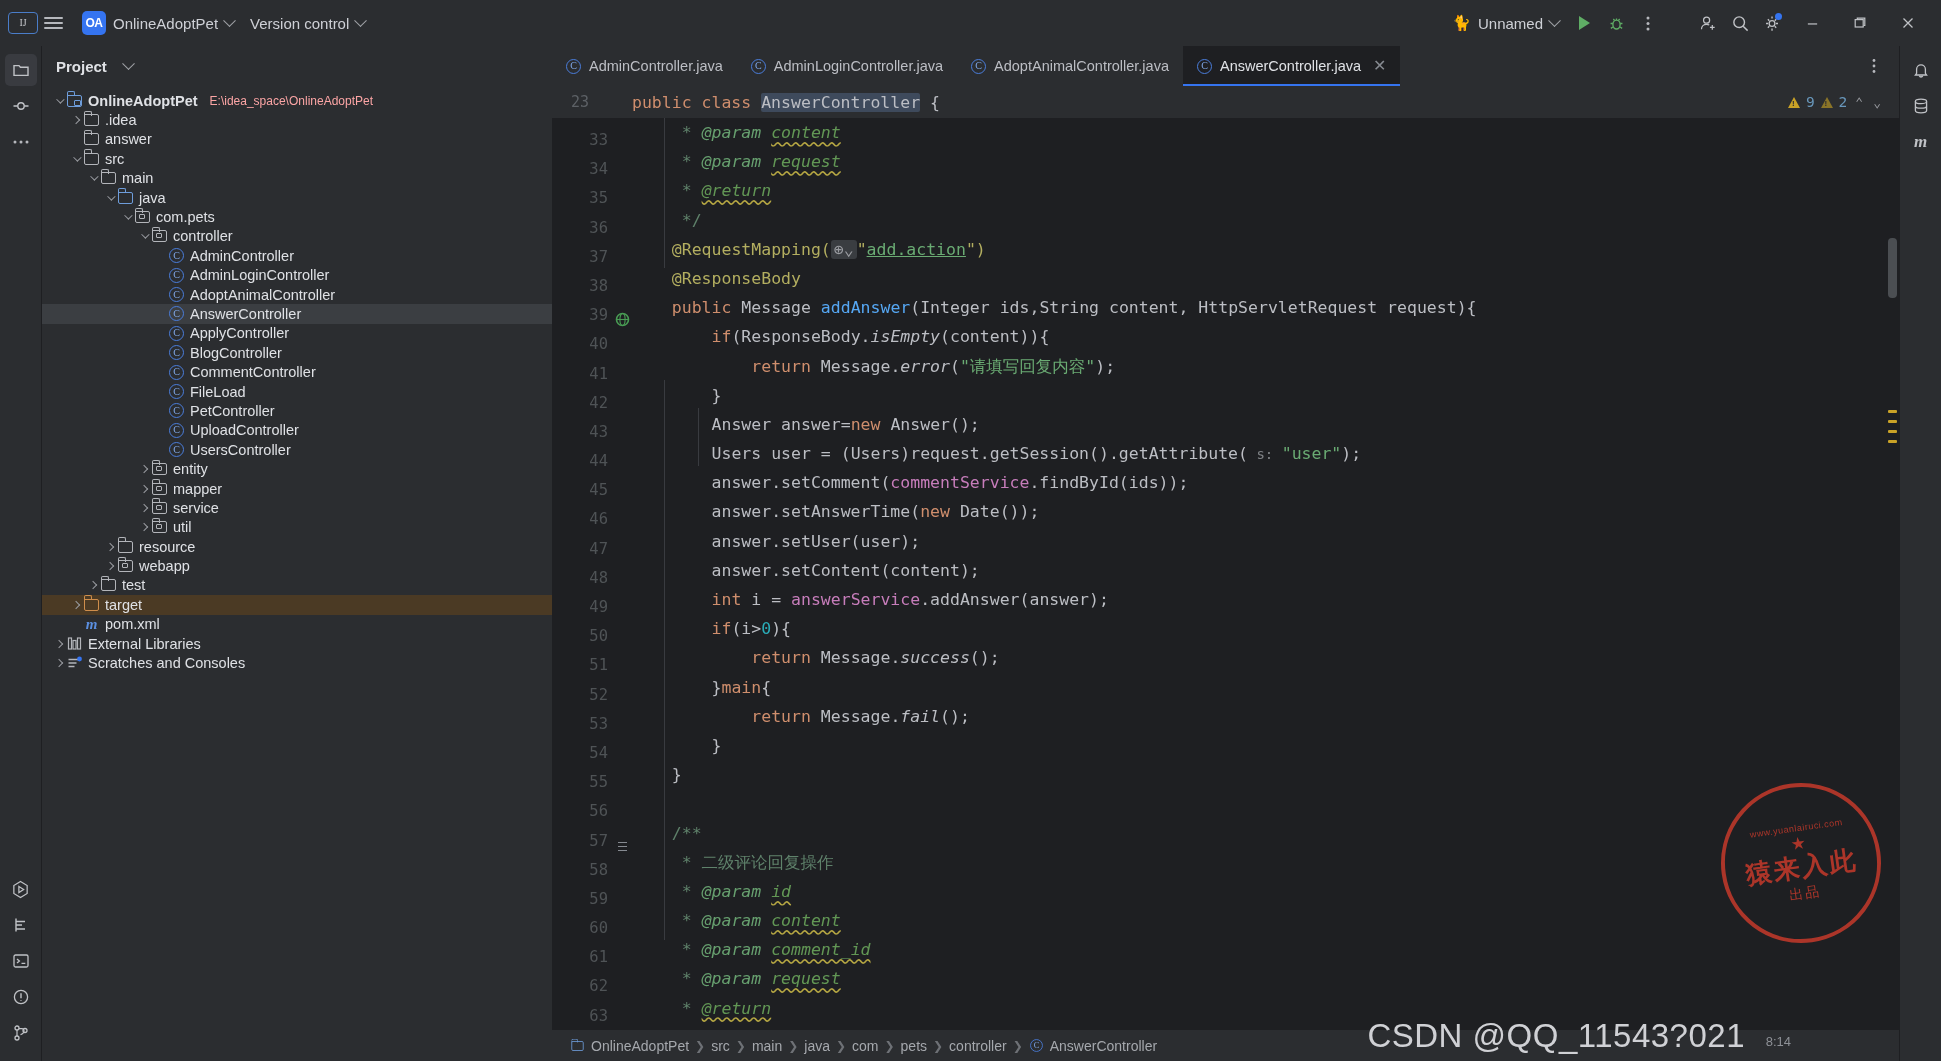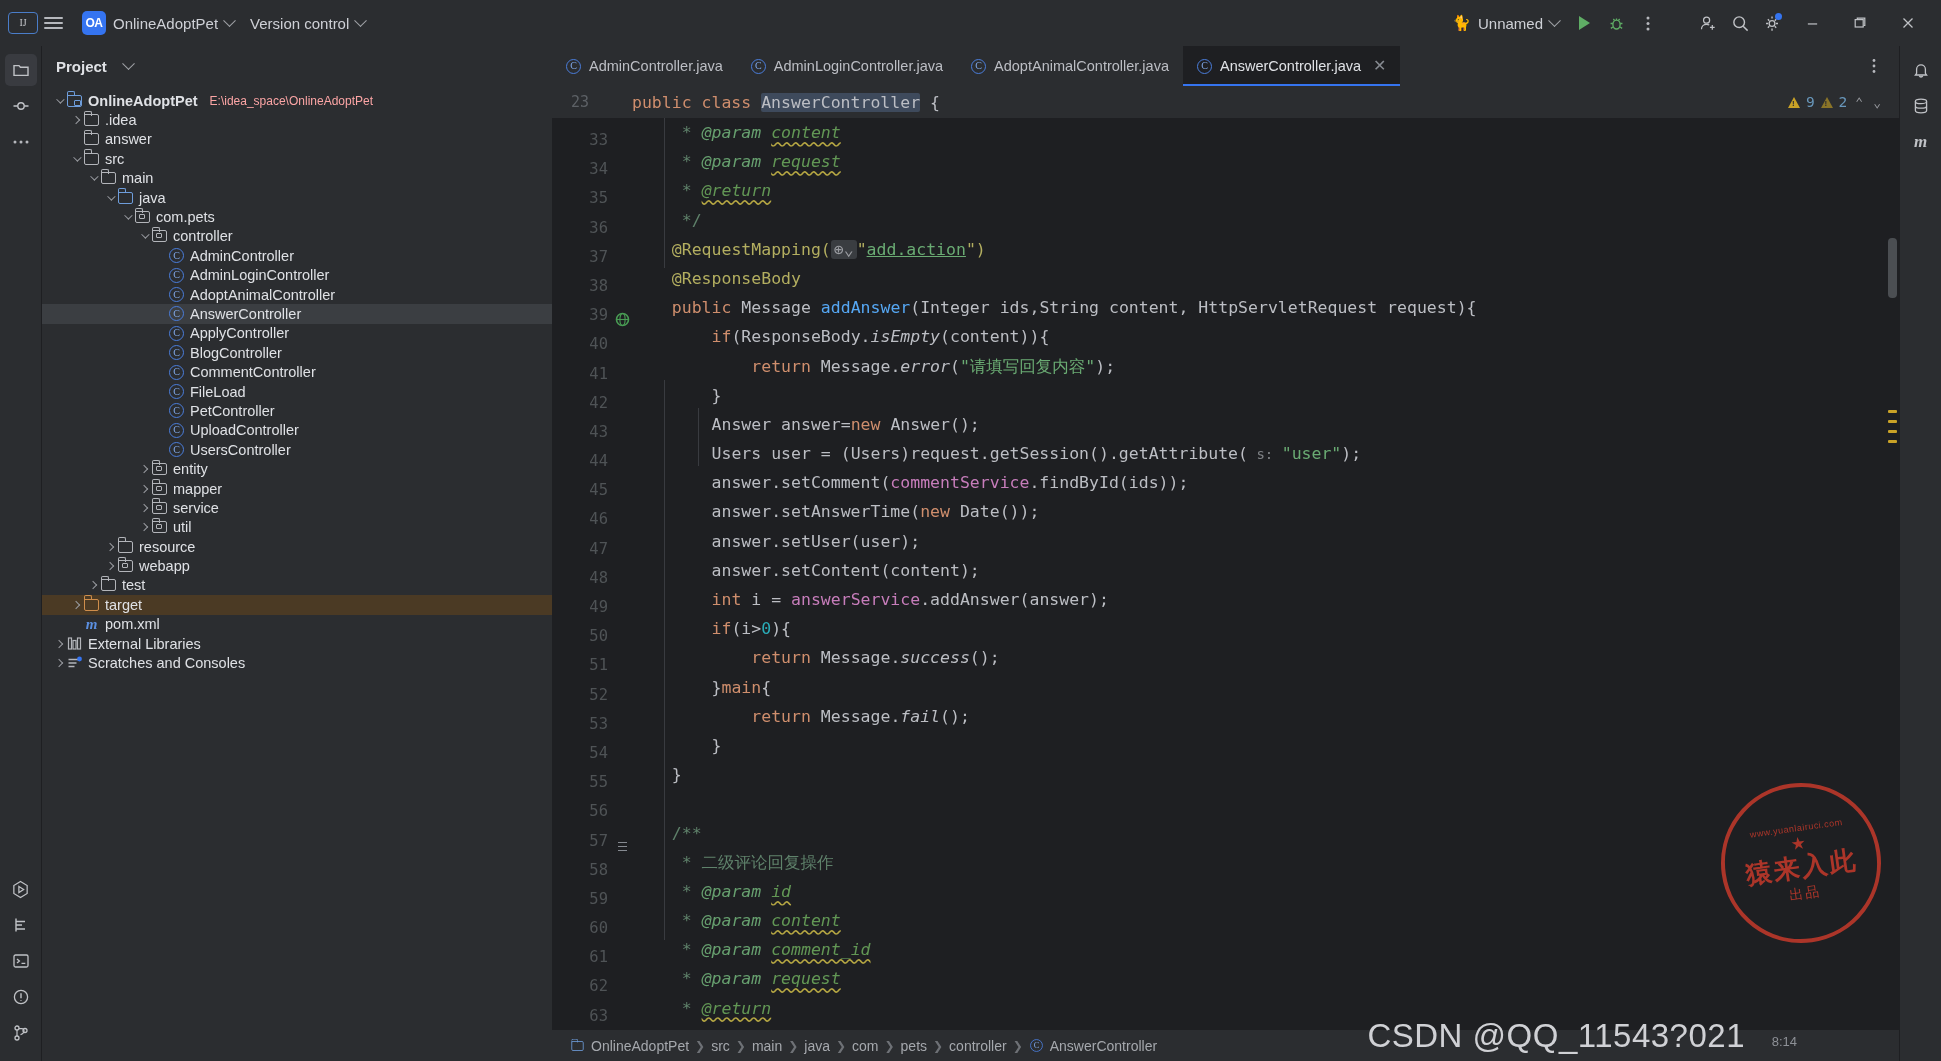--- a/index.html
+++ b/index.html
@@ -138,21 +138,21 @@
   
   .stamp{position:absolute;right:60px;bottom:118px;width:160px;height:160px;border-radius:50%;
          border:4px solid #c0392b;display:flex;flex-direction:column;align-items:center;justify-content:center;
          color:#c0392b;opacity:.88;transform:rotate(-8deg);pointer-events:none;}
   .stamp .s1{font-size:9px;letter-spacing:.5px;}
   .stamp .s2{font-size:26px;font-weight:700;line-height:1.05;letter-spacing:2px;}
   .stamp .s3{font-size:14px;margin-top:3px;letter-spacing:2px;}
   .stamp .star{font-size:17px;}
   .csdn{position:absolute;right:196px;bottom:6px;font-size:33px;color:#d9dade;opacity:.95;
         font-family:"Liberation Sans",sans-serif;letter-spacing:.5px;pointer-events:none;}
-  .clock{position:absolute;right:144px;bottom:12px;font-size:13px;color:#8d9096;}
+  .clock{position:absolute;right:150px;bottom:12px;font-size:13px;color:#8d9096;}
 </style>
 </head>
 <body>
 
 <div class="ide">
 
   <div class="titlebar">
     <div class="tb-left">
       <div class="tb-sq">
         <div class="ij-logo">IJ</div>

